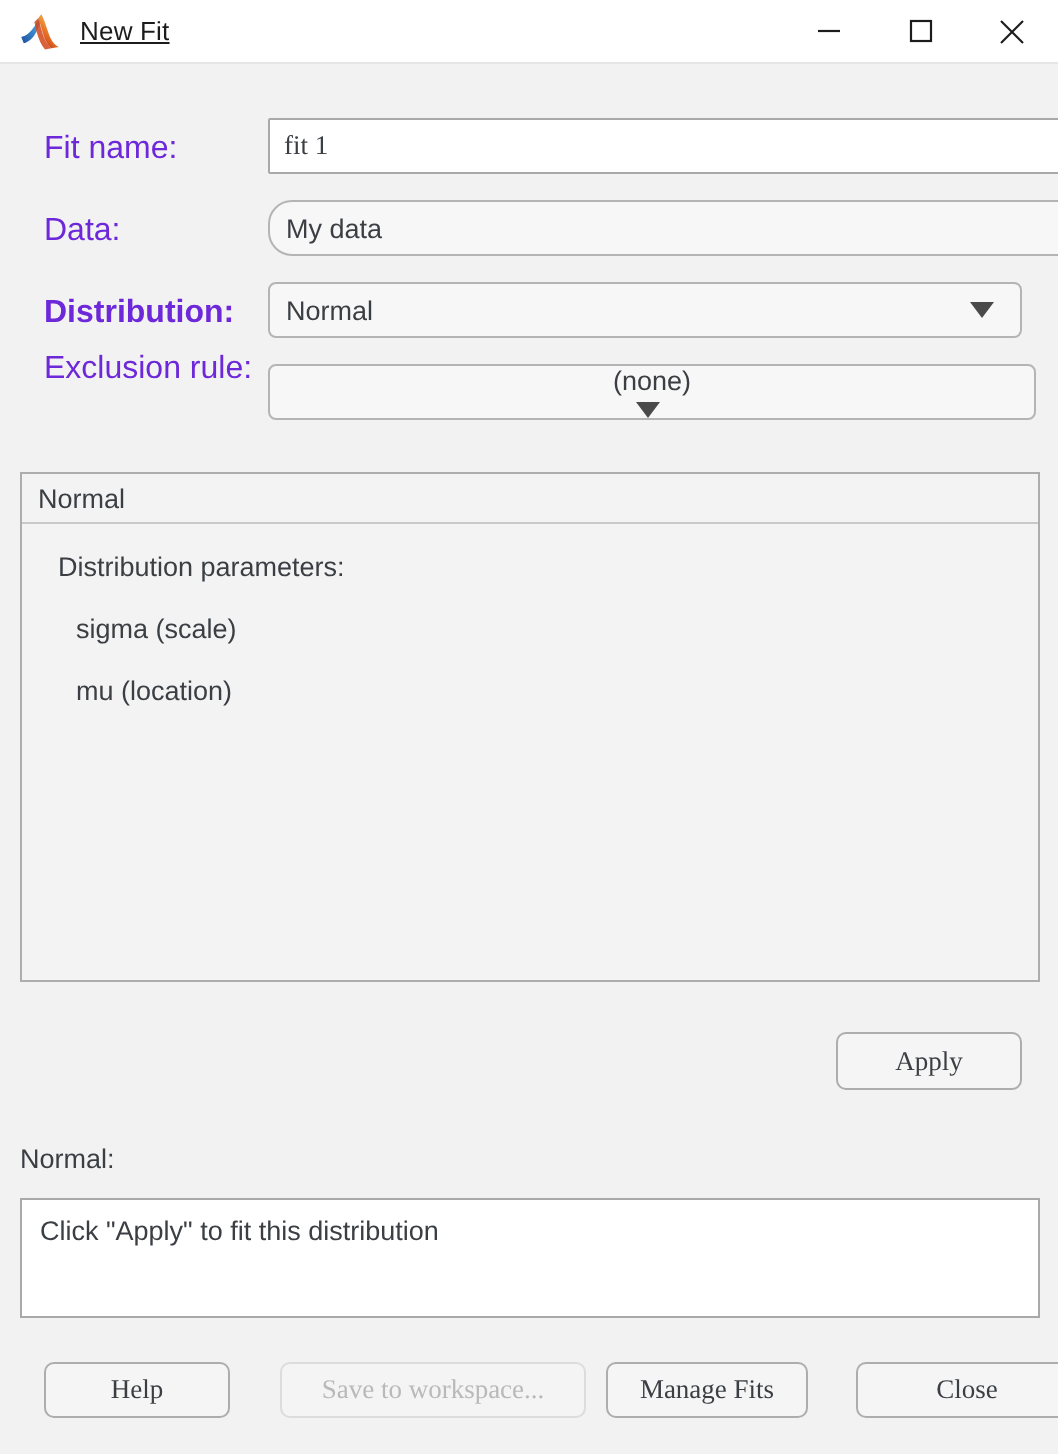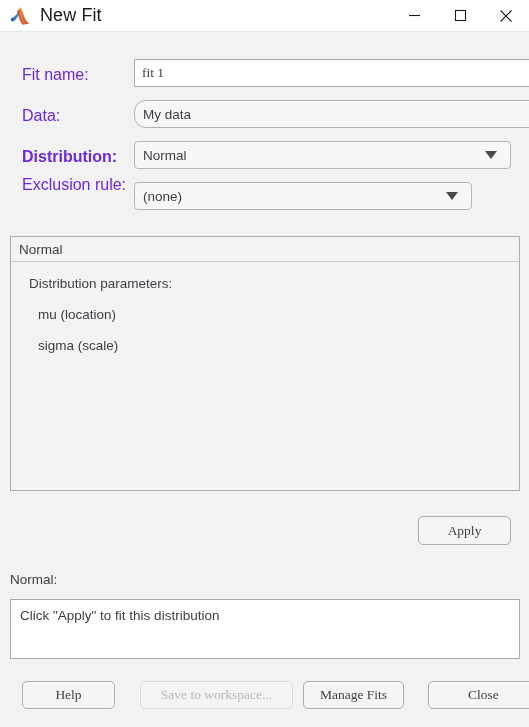--- a/index.html
+++ b/index.html
@@ -31,24 +31,25 @@
     background: #e6e6e6;
   }
   .app-icon {
     width: 20px; height: 20px;
     margin-left: 10px;
     flex: 0 0 auto;
     display: block;
   }
   .title-text {
     margin-left: 10px;
-    font-size: 18px;
+    font-size: 13px;
     color: #1c1c1c;
     letter-spacing: 0.1px;
     white-space: nowrap;
+    text-decoration: underline;
   }
   .win-controls {
     position: absolute;
     right: 0; top: 0;
     height: 31px;
     display: flex;
     align-items: center;
   }
   .win-btn {
     width: 46px; height: 31px;
@@ -235,33 +236,33 @@
   <span class="caret"></span>
 </div>
 
 <div class="form-label" style="left:22px; top:148px;font-weight:bold;">Distribution:</div>
 <div class="dropdown" style="left:134px; top:141px; width:377px; height:28px;">
   <span class="dropdown-value">Normal</span>
   <span class="caret"></span>
 </div>
 
 <div class="form-label" style="left:22px; top:176px;">Exclusion rule:</div>
-<div class="dropdown" style="left:134px; top:182px; width:338px; height:28px;">
+<div class="dropdown" style="left:134px; top:182px; width:384px; height:28px;flex-direction:column;">
   <span class="dropdown-value">(none)</span>
   <span class="caret"></span>
 </div>
 
 <div class="dist-panel">
   <div class="dist-panel-header">
     <span class="dist-panel-title">Normal</span>
   </div>
   <div class="dist-body">
     <div class="dist-line">Distribution parameters:</div>
+    <div class="dist-line param">sigma (scale)</div>
     <div class="dist-line param">mu (location)</div>
-    <div class="dist-line param">sigma (scale)</div>
   </div>
 </div>
 
 <button class="btn" style="left:418px; top:516px; width:93px; height:29px;">Apply</button>
 
 <div class="results-label">Normal:</div>
 <div class="results-box">
   <div class="results-text">Click "Apply" to fit this distribution</div>
 </div>
 

